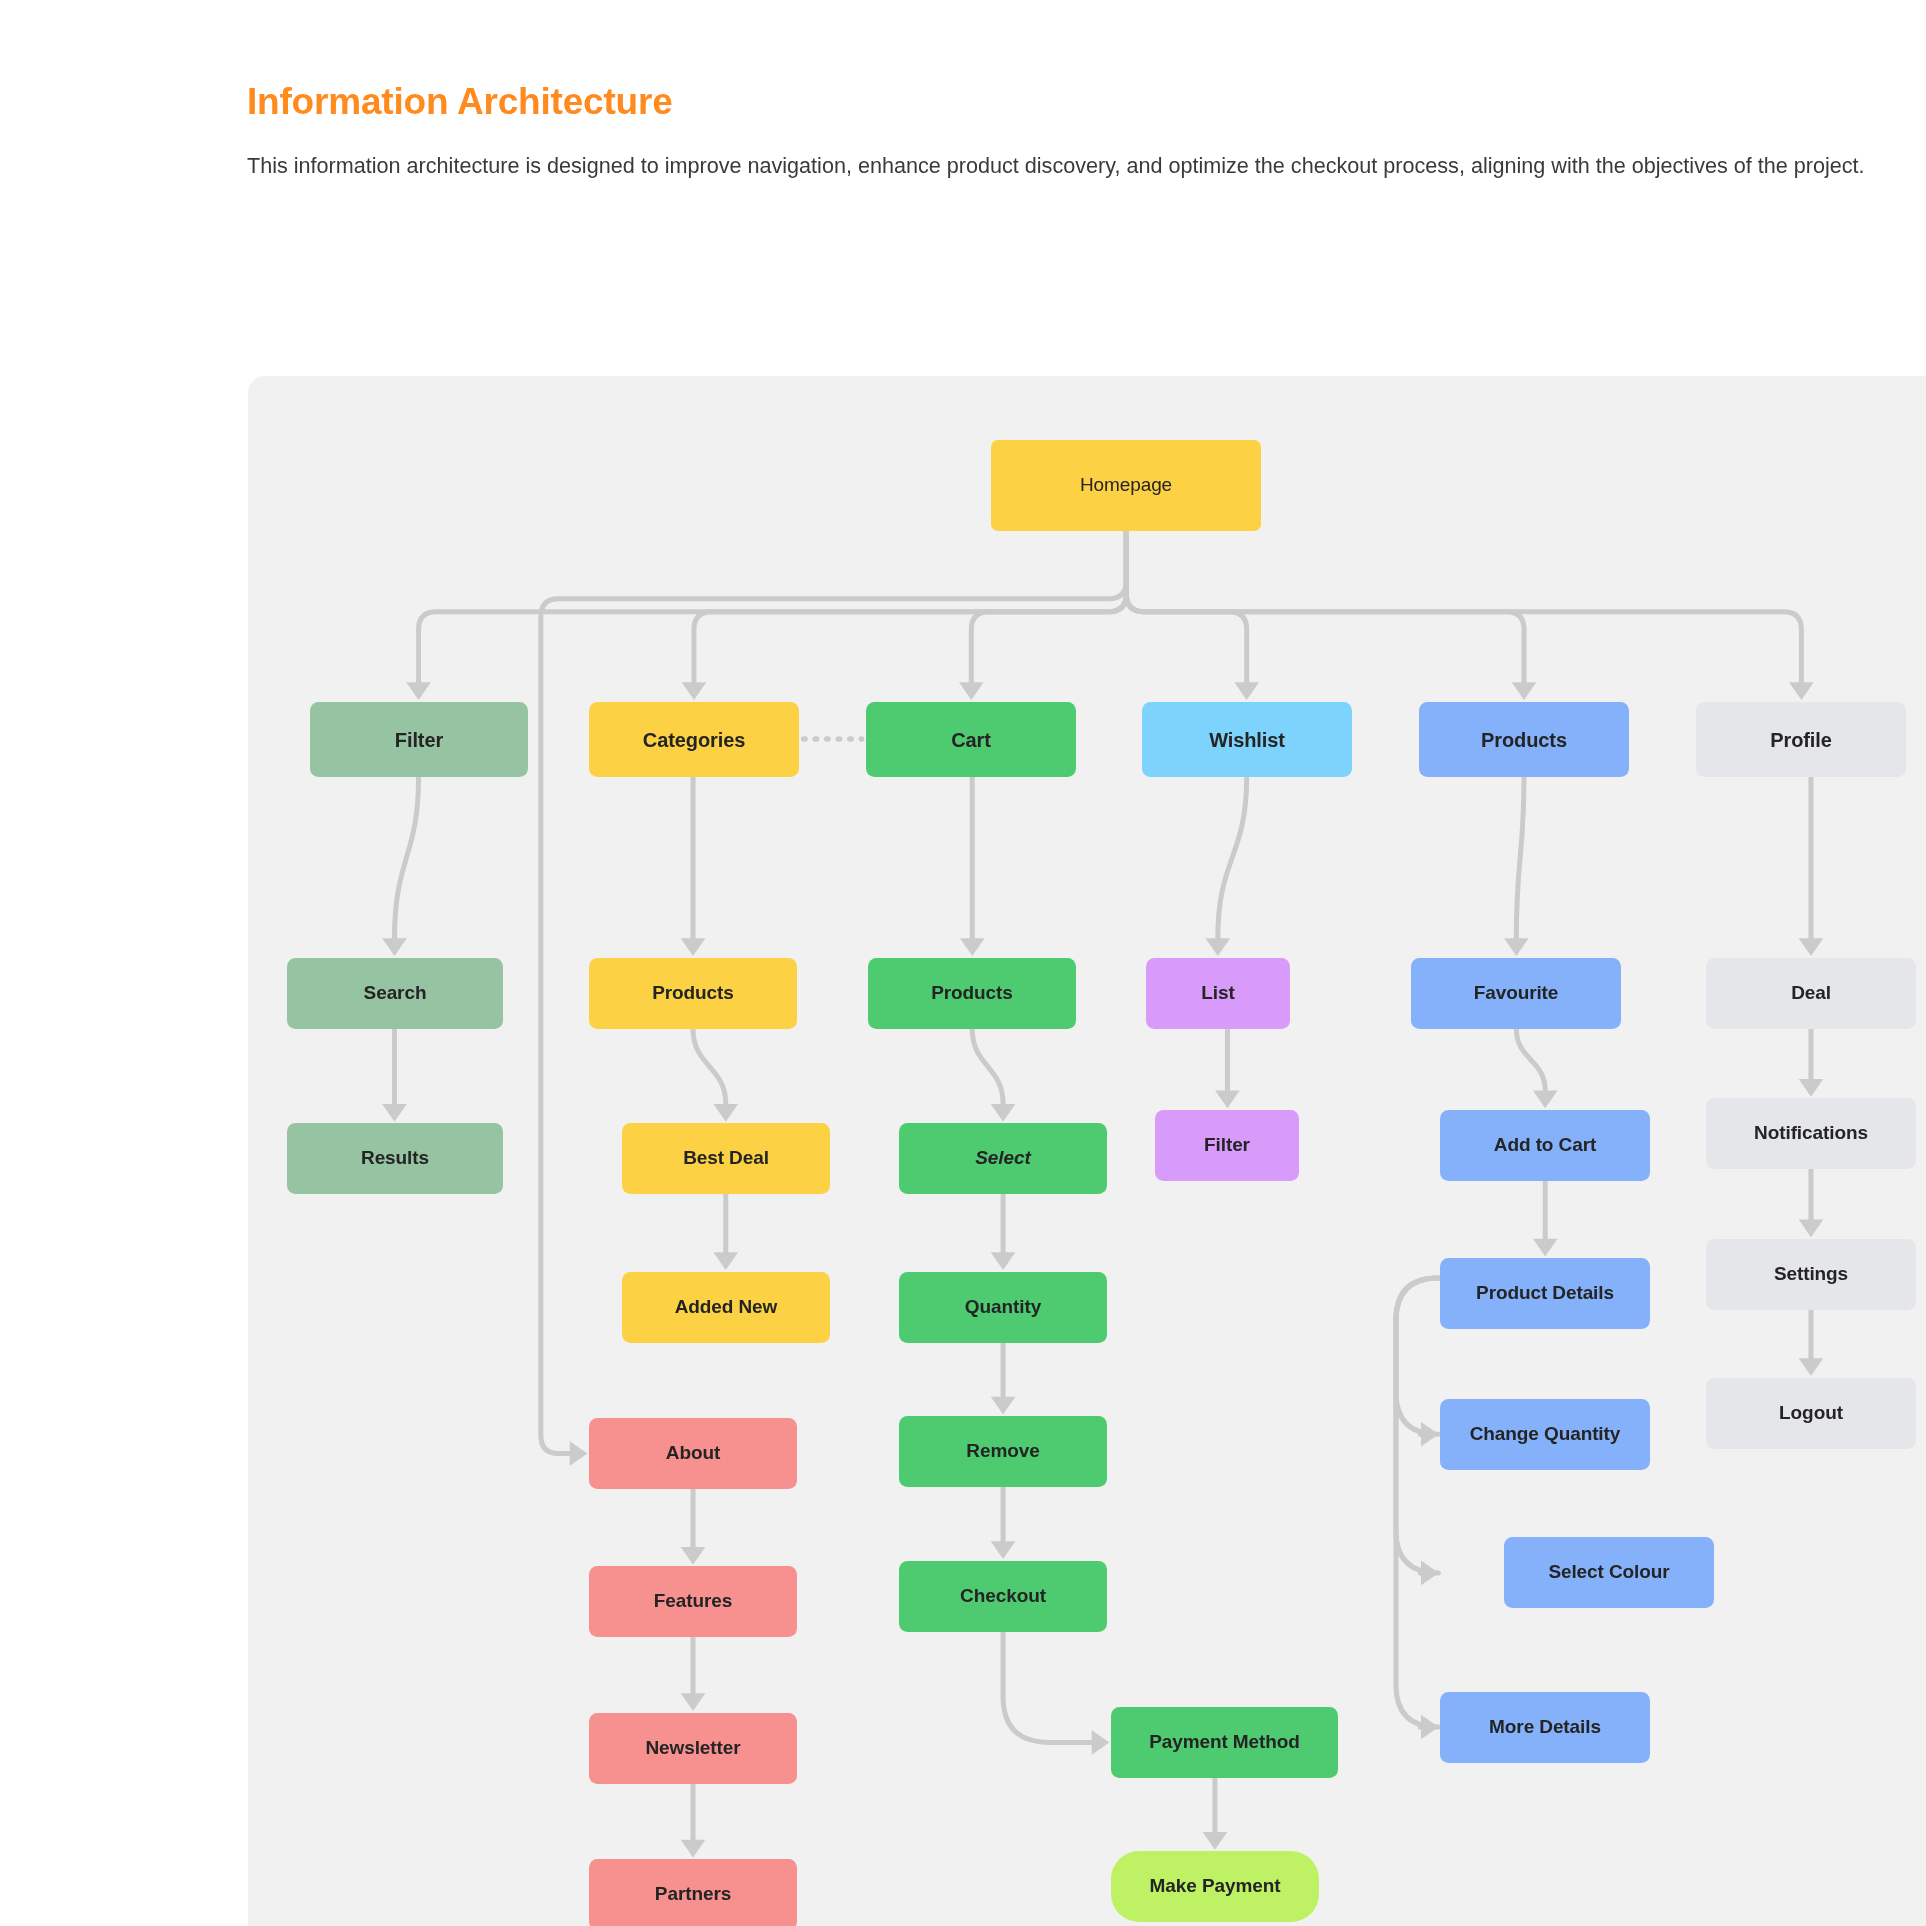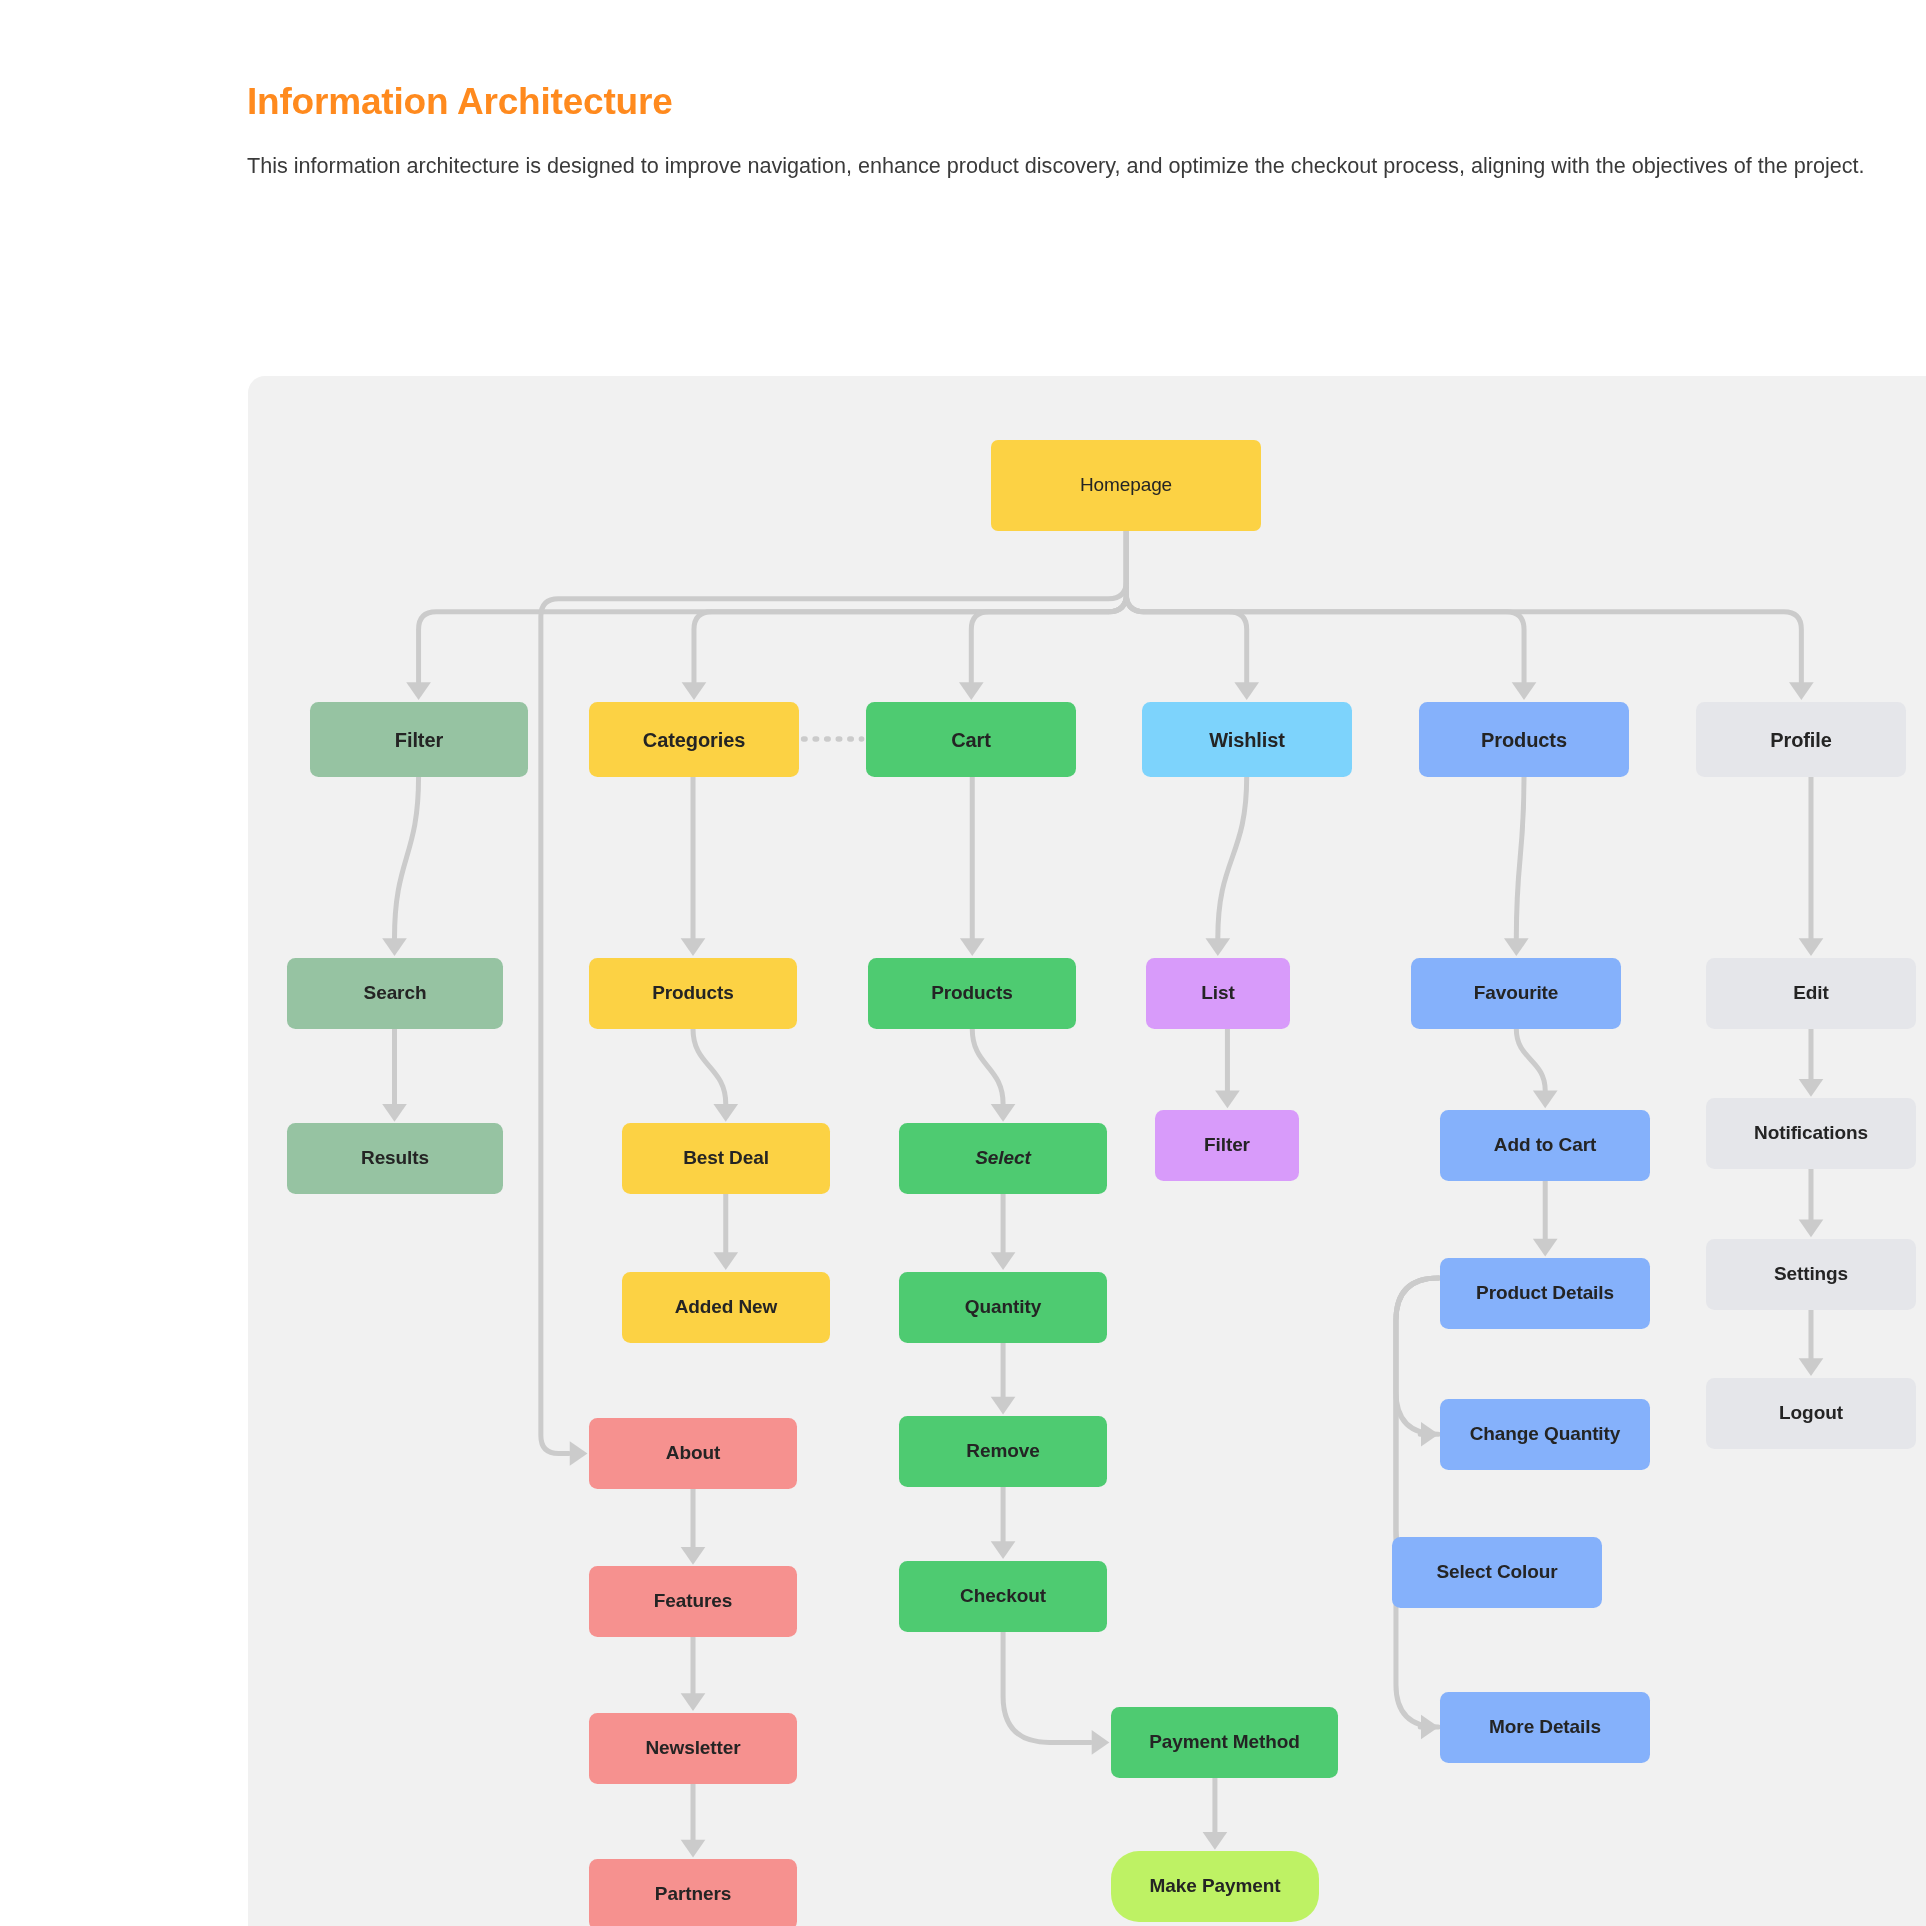--- a/index.html
+++ b/index.html
@@ -247,28 +247,28 @@
         </div>
         <div class="node " style="left: 1192px; top: 734px; width: 210px; height: 71px; background: rgb(133, 177, 251);">
           <span>Add to Cart</span>
         </div>
         <div class="node " style="left: 1192px; top: 882px; width: 210px; height: 71px; background: rgb(133, 177, 251);">
           <span>Product Details</span>
         </div>
         <div class="node " style="left: 1192px; top: 1023px; width: 210px; height: 71px; background: rgb(133, 177, 251);">
           <span>Change Quantity</span>
         </div>
-        <div class="node " style="left: 1144px; top: 1161px; width: 210px; height: 71px; background: rgb(133, 177, 251);">
+        <div class="node " style="left: 1256px; top: 1161px; width: 210px; height: 71px; background: rgb(133, 177, 251);">
           <span>Select Colour</span>
         </div>
         <div class="node " style="left: 1192px; top: 1316px; width: 210px; height: 71px; background: rgb(133, 177, 251); justify-content: center;">
           <span>More Details</span>
         </div>
         <div class="node " style="left: 1458px; top: 582px; width: 210px; height: 71px; background: rgb(229, 230, 234);">
-          <span>Edit</span>
+          <span>Deal</span>
         </div>
         <div class="node " style="left: 1458px; top: 722px; width: 210px; height: 71px; background: rgb(229, 230, 234);">
           <span>Notifications</span>
         </div>
         <div class="node " style="left: 1458px; top: 863px; width: 210px; height: 71px; background: rgb(229, 230, 234);">
           <span>Settings</span>
         </div>
         <div class="node " style="left: 1458px; top: 1002px; width: 210px; height: 71px; background: rgb(229, 230, 234);">
           <span>Logout</span>
         </div>

